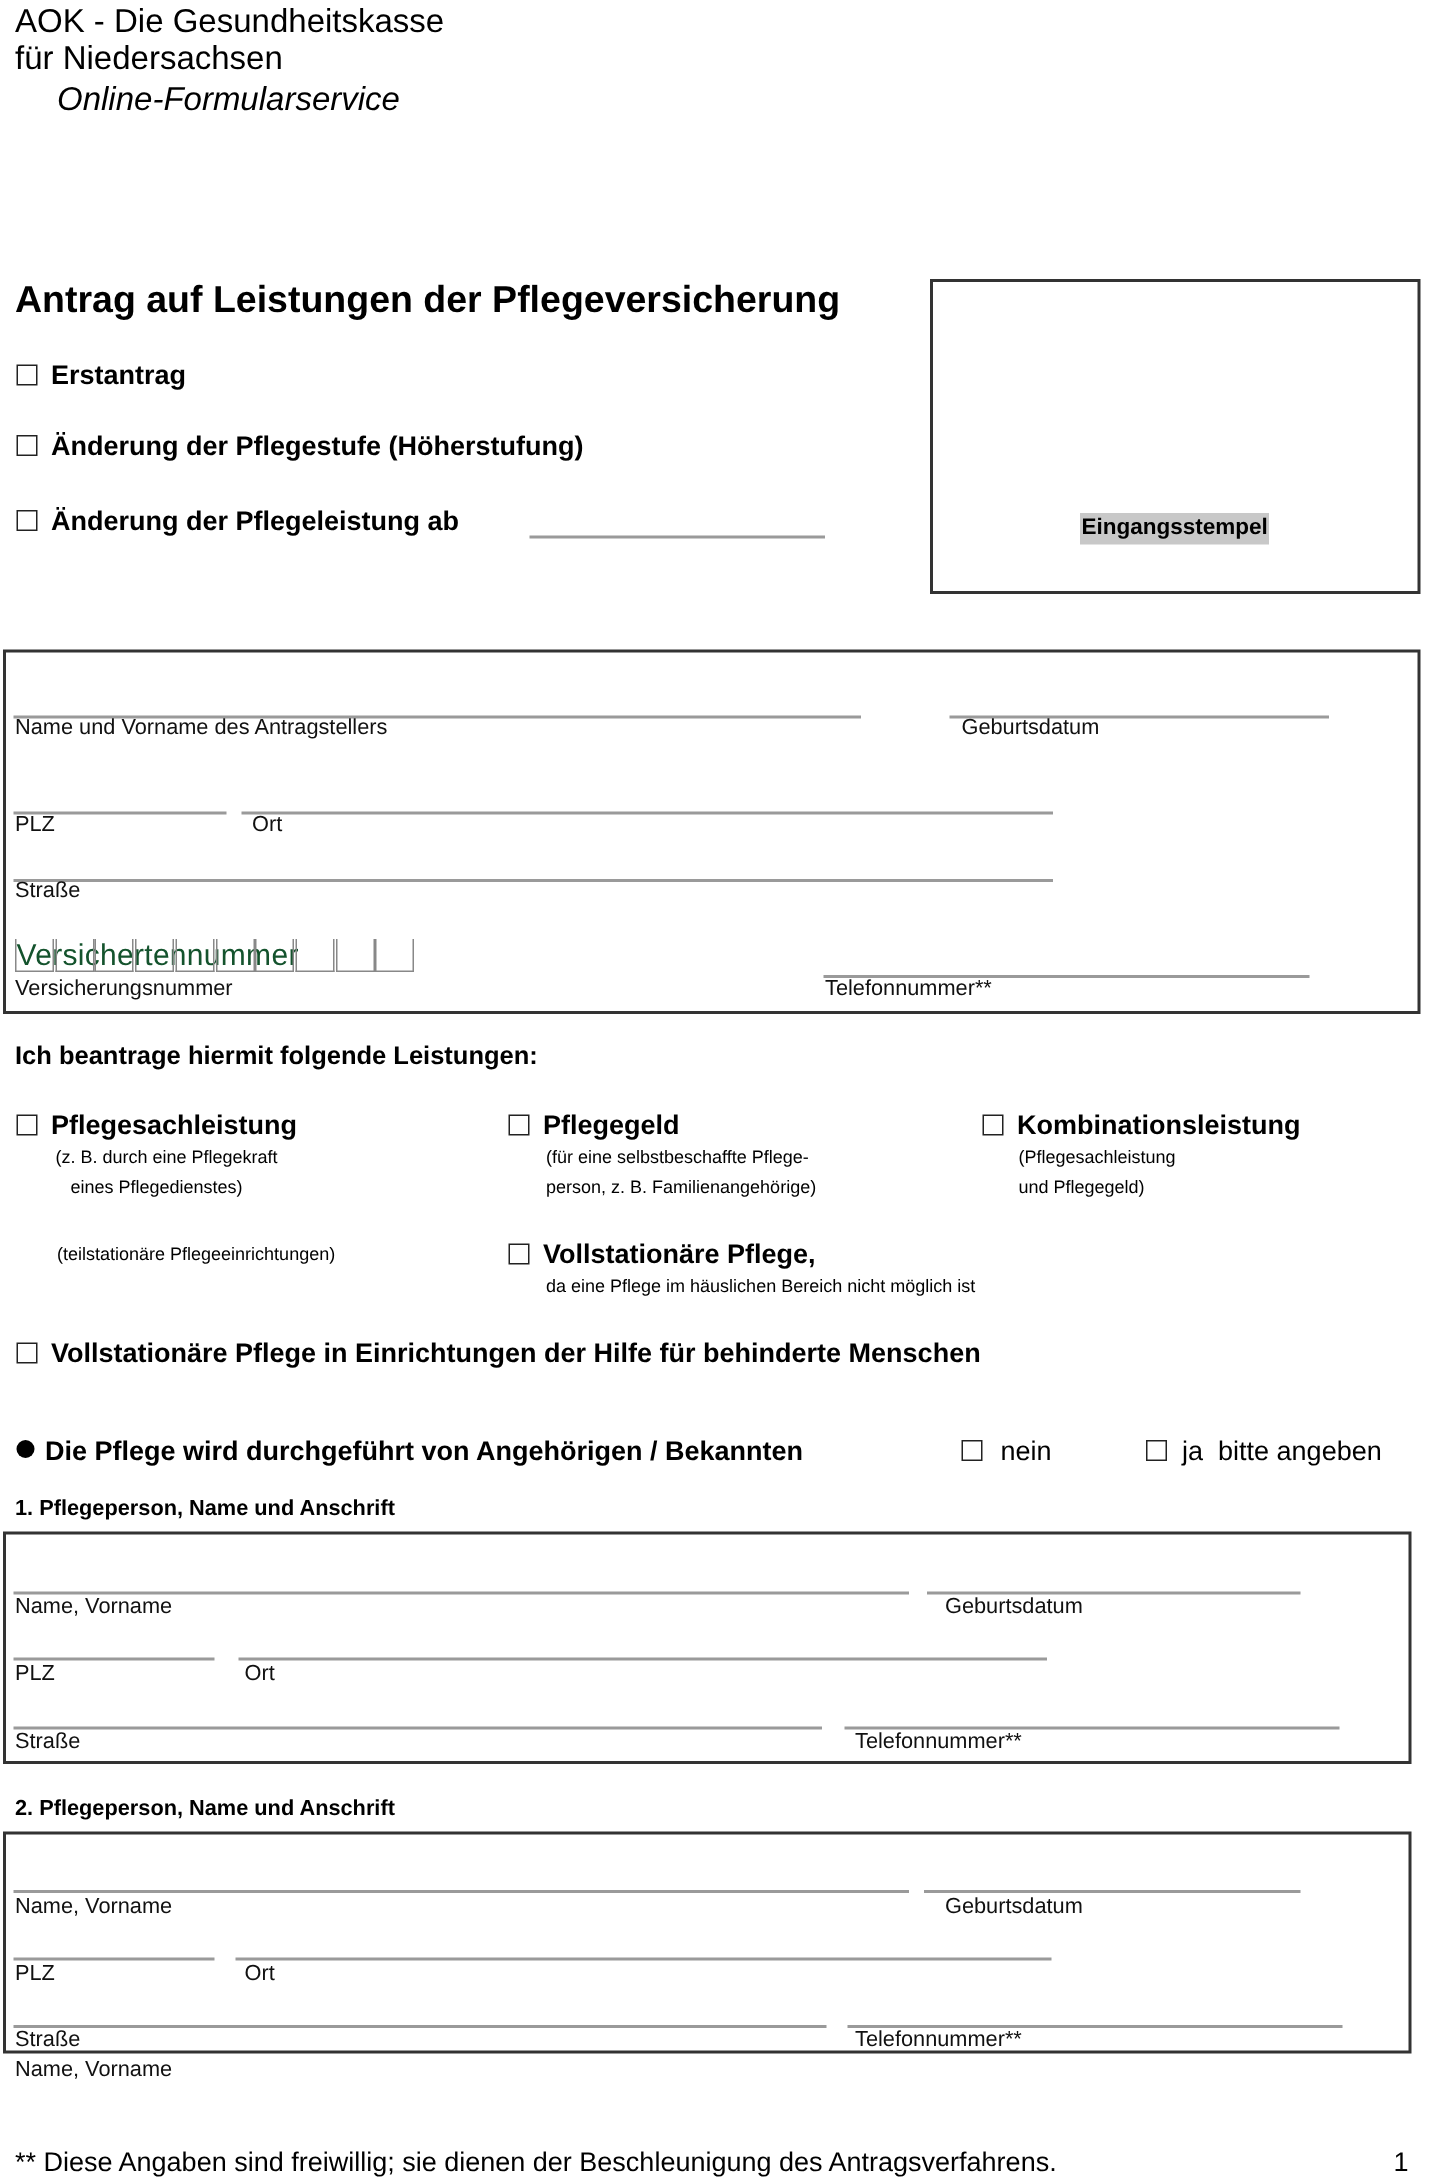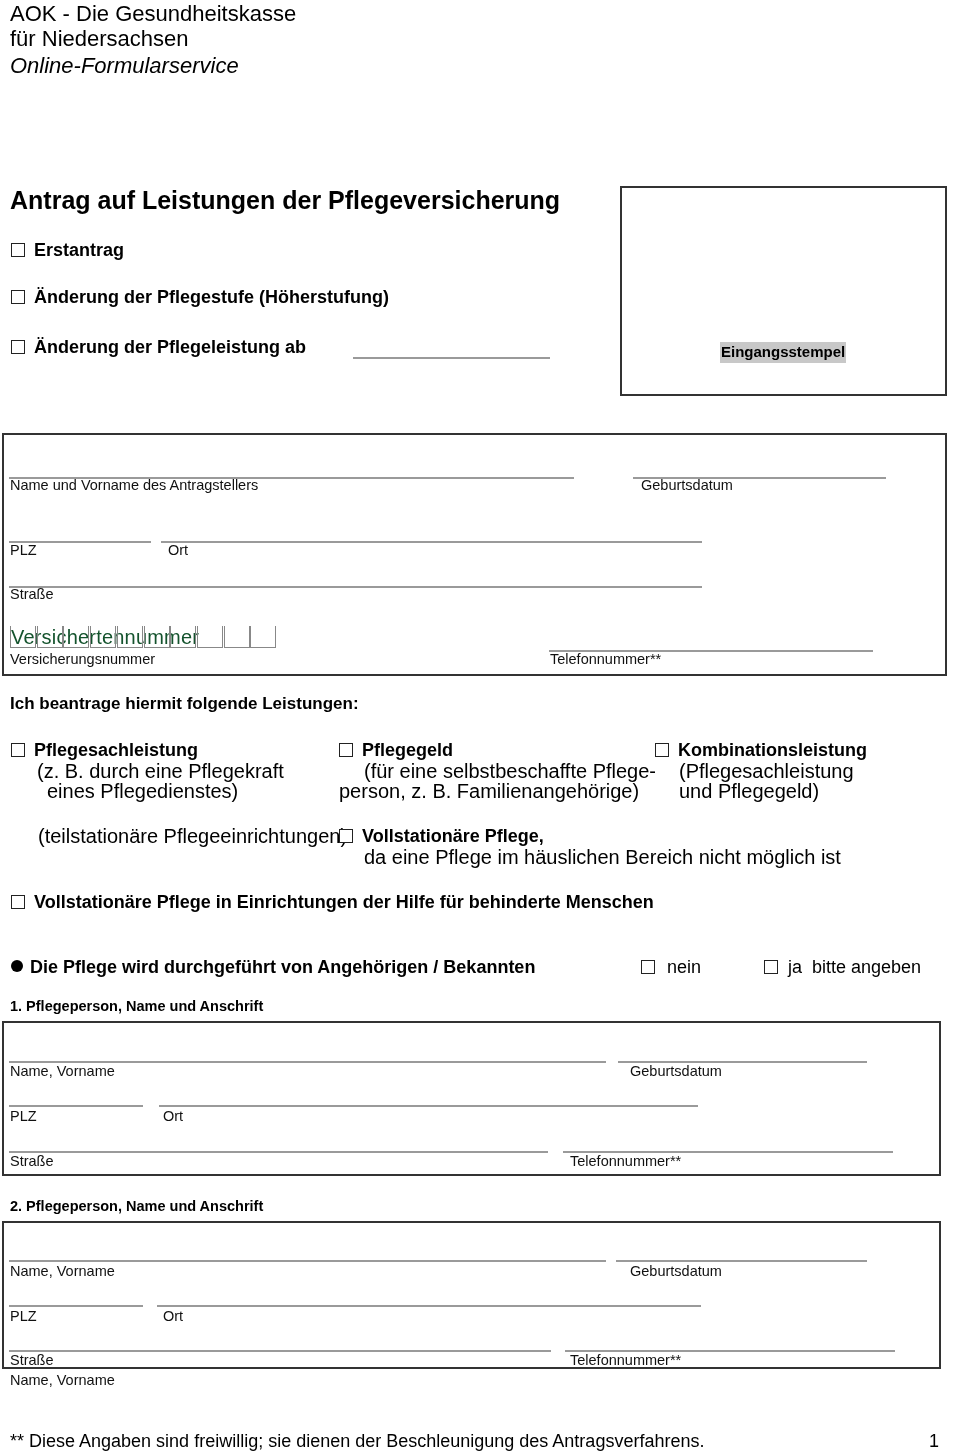--- a/index.html
+++ b/index.html
@@ -1,35 +1,35 @@
 <!DOCTYPE html>
 <html><head>
 <meta charset="utf-8">
 <style>
   html, body { margin: 0; padding: 0; background: #ffffff; }
   body { width: 960px; height: 1453px; position: relative; overflow: hidden;
          font-family: "Liberation Sans", sans-serif; color: #000; }
   .abs { position: absolute; white-space: nowrap; }
   .hdr { font-size: 22px; line-height: 27px; }
-  .hdr.italic { font-style: italic; }
+  .hdr.italic { font-style: italic; margin-left: 28px; }
   .title { font-size: 25px; font-weight: bold; }
   .bold18 { font-size: 18px; font-weight: bold; }
   .lbl { font-size: 14.5px; color: #111; }
   .cb { display: inline-block; width: 14px; height: 14px; border: 1.6px solid #222;
         box-sizing: border-box; vertical-align: -1px; margin-right: 9px; background: #fff; }
   .line { position: absolute; height: 0; border-top: 2px solid #9a9a9a; }
   .box { position: absolute; border: 2px solid #333; box-sizing: border-box; }
   .stamp-label { background: #c8c8c8; font-size: 15px; font-weight: bold; padding: 1px 1px 3px 1px; }
   .cells { position: absolute; }
   .cell { position: absolute; width: 26px; height: 22px; border-left: 1.4px solid #888;
           border-right: 1.4px solid #888; border-bottom: 1.4px solid #888; box-sizing: border-box; }
   .vnr-text { font-size: 20px; color: #14532d; letter-spacing: 0.2px; }
   .dot { display: inline-block; width: 12px; height: 12px; border-radius: 50%;
          background: #000; margin-right: 7px; vertical-align: 1px; }
-  .sub { font-size: 20px; line-height: 20px; }
+  .sub { font-size: 12px; line-height: 20px; }
 </style>
 </head>
 <body>
 
 <div class="abs hdr" style="left:10px; top:0px; font-size:22px;">AOK - Die Gesundheitskasse</div>
 <div class="abs hdr" style="left:10px; top:25px;">für Niedersachsen</div>
 <div class="abs hdr italic" style="left:10px; top:52px;">Online-Formularservice</div>
 
 <div class="abs title" style="left:10px; top:186px;">Antrag auf Leistungen der Pflegeversicherung</div>
 
@@ -87,21 +87,21 @@
 
 <div class="abs" style="left:11px; top:740px;">
   <div class="bold18"><span class="cb"></span><span>Pflegesachleistung</span></div>
   <div class="sub" style="margin-left:26px;">(z. B. durch eine Pflegekraft</div>
   <div class="sub" style="margin-left:36px;">eines Pflegedienstes)</div>
 </div>
 
 <div class="abs" style="left:339px; top:740px;">
   <div class="bold18"><span class="cb"></span><span>Pflegegeld</span></div>
   <div class="sub" style="margin-left:25px;">(für eine selbstbeschaffte Pflege-</div>
-  <div class="sub" style="">person, z. B. Familienangehörige)</div>
+  <div class="sub" style="margin-left:25px;">person, z. B. Familienangehörige)</div>
 </div>
 
 <div class="abs" style="left:655px; top:740px;">
   <div class="bold18"><span class="cb"></span><span>Kombinationsleistung</span></div>
   <div class="sub" style="margin-left:24px;">(Pflegesachleistung</div>
   <div class="sub" style="margin-left:24px;">und Pflegegeld)</div>
 </div>
 
 <div class="abs" style="left:11px; top:826px;">
   <div class="sub" style="margin-left:27px;">(teilstationäre Pflegeeinrichtungen)</div>

